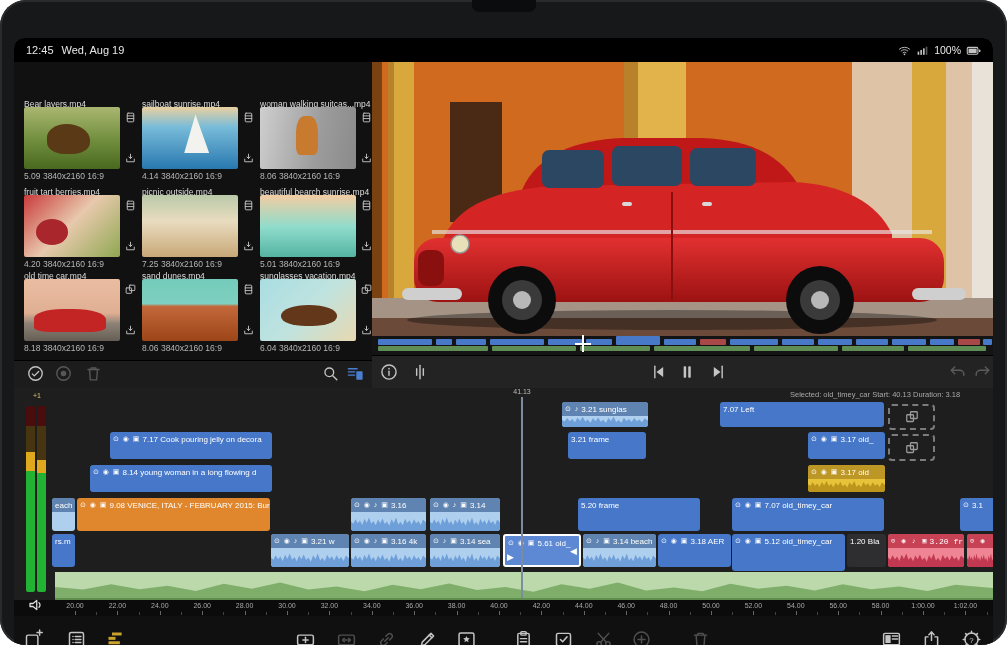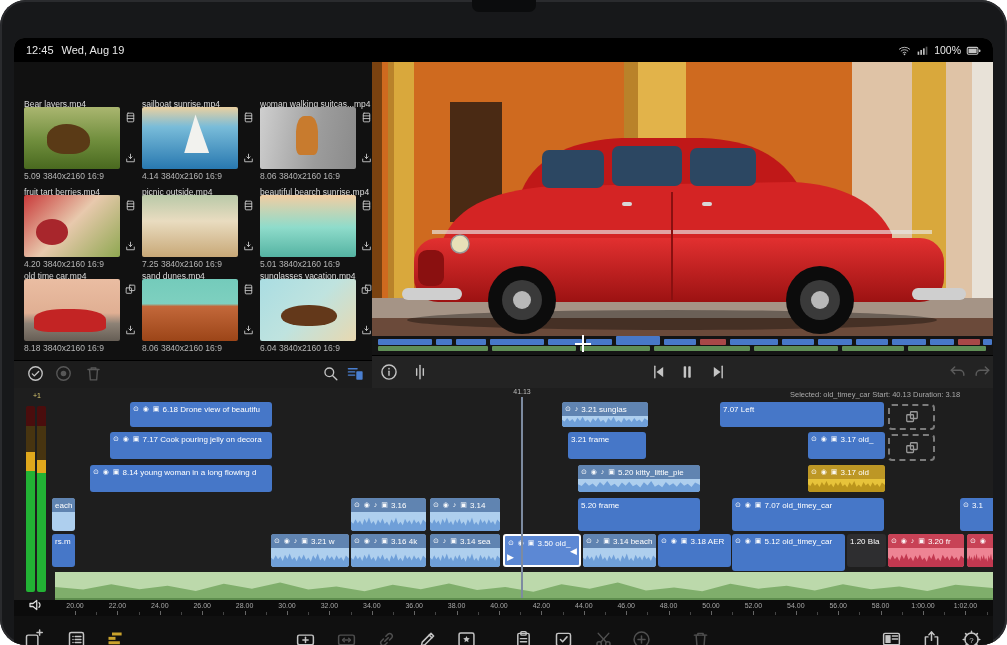--- a/index.html
+++ b/index.html
@@ -53,21 +53,21 @@
     clip-path:polygon(0% 100%,0% 50%,3% 62%,6% 38%,9% 60%,12% 45%,15% 68%,18% 36%,21% 58%,24% 30%,27% 62%,30% 48%,33% 70%,36% 40%,39% 60%,42% 34%,45% 64%,48% 50%,51% 72%,54% 38%,57% 58%,60% 30%,63% 66%,66% 52%,69% 70%,72% 36%,75% 58%,78% 44%,81% 66%,84% 38%,87% 60%,90% 48%,93% 68%,96% 40%,100% 55%,100% 100%);}
   .clip{position:absolute;border-radius:3px;overflow:hidden;font-size:8px;color:#fff;box-sizing:border-box;}
   .clip .ch{display:flex;align-items:center;gap:2px;padding:1px 3px;height:12px;white-space:nowrap;overflow:hidden;}
   .cicons{font-size:7px;letter-spacing:1px;opacity:.95;}
   .clip.blue{background:#4677c8;}
   .clip.light{background:#aecfee;}
   .clip.light .ch{background:rgba(74,110,160,.78);}
   .clip.orange{background:#e0862c;}
   .clip.yellow{background:#e7c33a;}
   .clip.yellow .ch{background:rgba(155,115,20,.55);}
-  .clip.red{background:#ee8494;}
+  .clip.red{background:#ee8494;font-family:Liberation Mono, monospace;}
   .clip.red .ch{background:rgba(190,50,70,.8);}
   .clip.dark{background:#2e2e30;}
   .clip.selected{border:2px solid #fff;background:#5c88d4;z-index:5;}
   .wave::after{content:"";position:absolute;left:0;right:0;bottom:0;height:58%;background:var(--wv,#6f9fd8);
     clip-path:polygon(0% 100%,0% 50%,3% 62%,6% 38%,9% 60%,12% 45%,15% 68%,18% 36%,21% 58%,24% 30%,27% 62%,30% 48%,33% 70%,36% 40%,39% 60%,42% 34%,45% 64%,48% 50%,51% 72%,54% 38%,57% 58%,60% 30%,63% 66%,66% 52%,69% 70%,72% 36%,75% 58%,78% 44%,81% 66%,84% 38%,87% 60%,90% 48%,93% 68%,96% 40%,100% 55%,100% 100%);}
   .clip.light.wave{--wv:#6f9fd8;}
   .clip.yellow.wave{--wv:#bb951c;}
   .clip.red.wave{--wv:#c23850;}
   .handL{position:absolute;left:2px;bottom:3px;font-size:9px;color:#fff;}
   .handR{position:absolute;right:2px;top:10px;font-size:9px;color:#fff;}
@@ -434,26 +434,20 @@
             <svg viewBox="0 0 24 24" width="20" height="20" fill="none" stroke="currentColor" stroke-width="1.7" stroke-linecap="round" stroke-linejoin="round">
               <path d="M16 6l4 4-4 4"></path>
               <path d="M20 10H10a5 5 0 00-5 5v1"></path>
             </svg>
           </span>
         </div>
 
       <div id="timeline" class="abs"></div>
       <div id="selinfo" class="abs">Selected: old_timey_car Start: 40.13 Duration: 3.18</div>
       <div id="clipsLayer" class="abs" style="left:0;top:0;width:1007px;height:645px;pointer-events:none;">
-          <div class="clip blue" style="position: absolute; left: 130px; top: 372px; width: 142px; height: 25px; pointer-events: auto;">
-            <div class="ch">
-              <span class="cicons">⊙ ◉ ▣</span>
-              <span>6.18 Drone view of beautifu</span>
-            </div>
-          </div>
           <div class="clip light wave" style="position: absolute; left: 562px; top: 372px; width: 86px; height: 25px; pointer-events: auto;">
             <div class="ch">
               <span class="cicons">⊙ ♪</span>
               <span>3.21 sunglas</span>
             </div>
           </div>
           <div class="clip blue" style="position: absolute; left: 720px; top: 372px; width: 164px; height: 25px; pointer-events: auto;">
             <div class="ch">
               <span>7.07 Left</span>
             </div>
@@ -474,37 +468,37 @@
               <span class="cicons">⊙ ◉ ▣</span>
               <span>3.17 old_</span>
             </div>
           </div>
           <div class="clip blue" style="position: absolute; left: 90px; top: 435px; width: 182px; height: 27px; pointer-events: auto;">
             <div class="ch">
               <span class="cicons">⊙ ◉ ▣</span>
               <span>8.14 young woman in a long flowing d</span>
             </div>
           </div>
-          <div class="clip light wave" style="position: absolute; left: 578px; top: 435px; width: 122px; height: 27px; pointer-events: auto;">
-            <div class="ch">
-              <span class="cicons">⊙ ◉ ♪ ▣</span>
-              <span>5.20 kitty_little_pie</span>
-            </div>
-          </div>
           <div class="clip yellow wave" style="position: absolute; left: 808px; top: 435px; width: 77px; height: 27px; pointer-events: auto;">
             <div class="ch">
               <span class="cicons">⊙ ◉ ▣</span>
               <span>3.17 old</span>
             </div>
           </div>
           <div class="clip light" style="position: absolute; left: 52px; top: 468px; width: 23px; height: 33px; pointer-events: auto;">
             <div class="ch">
               <span>each</span>
             </div>
           </div>
+          <div class="clip orange" style="position: absolute; left: 77px; top: 468px; width: 193px; height: 33px; pointer-events: auto;">
+            <div class="ch">
+              <span class="cicons">⊙ ◉ ▣</span>
+              <span>9.08 VENICE, ITALY - FEBRUARY 2015: Bur</span>
+            </div>
+          </div>
           <div class="clip light wave" style="position: absolute; left: 351px; top: 468px; width: 75px; height: 33px; pointer-events: auto;">
             <div class="ch">
               <span class="cicons">⊙ ◉ ♪ ▣</span>
               <span>3.16</span>
             </div>
           </div>
           <div class="clip light wave" style="position: absolute; left: 430px; top: 468px; width: 70px; height: 33px; pointer-events: auto;">
             <div class="ch">
               <span class="cicons">⊙ ◉ ♪ ▣</span>
               <span>3.14</span>
@@ -546,21 +540,21 @@
           </div>
           <div class="clip light wave" style="position: absolute; left: 430px; top: 504px; width: 70px; height: 33px; pointer-events: auto;">
             <div class="ch">
               <span class="cicons">⊙ ♪ ▣</span>
               <span>3.14 sea</span>
             </div>
           </div>
           <div class="clip blue selected" style="position: absolute; left: 503px; top: 504px; width: 78px; height: 33px; pointer-events: auto;">
             <div class="ch">
               <span class="cicons">⊙ ◉ ▣</span>
-              <span>3.50 old_</span>
+              <span>5.61 old_</span>
             </div>
             <span class="handL">▶</span>
             <span class="handR">◀</span>
           </div>
           <div class="clip light wave" style="position: absolute; left: 583px; top: 504px; width: 73px; height: 33px; pointer-events: auto;">
             <div class="ch">
               <span class="cicons">⊙ ♪ ▣</span>
               <span>3.14 beach</span>
             </div>
           </div>

